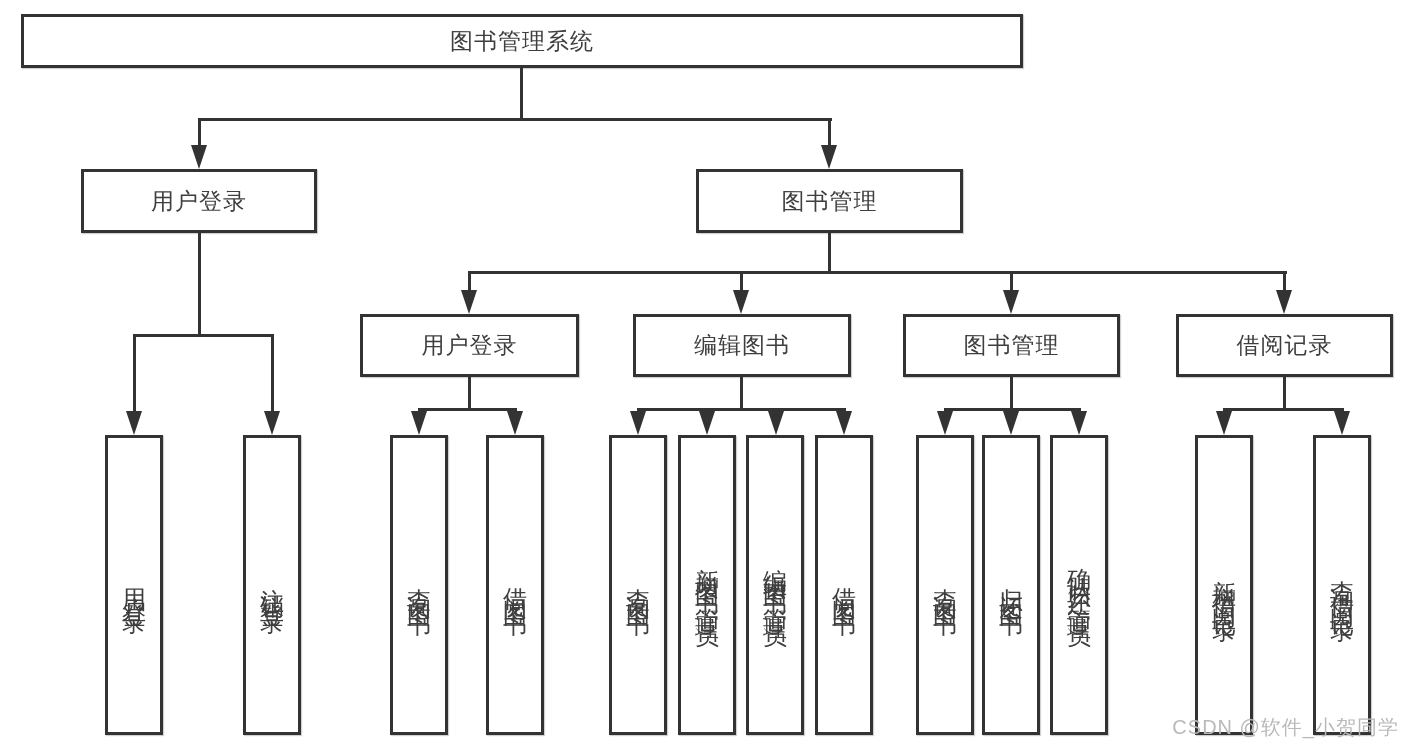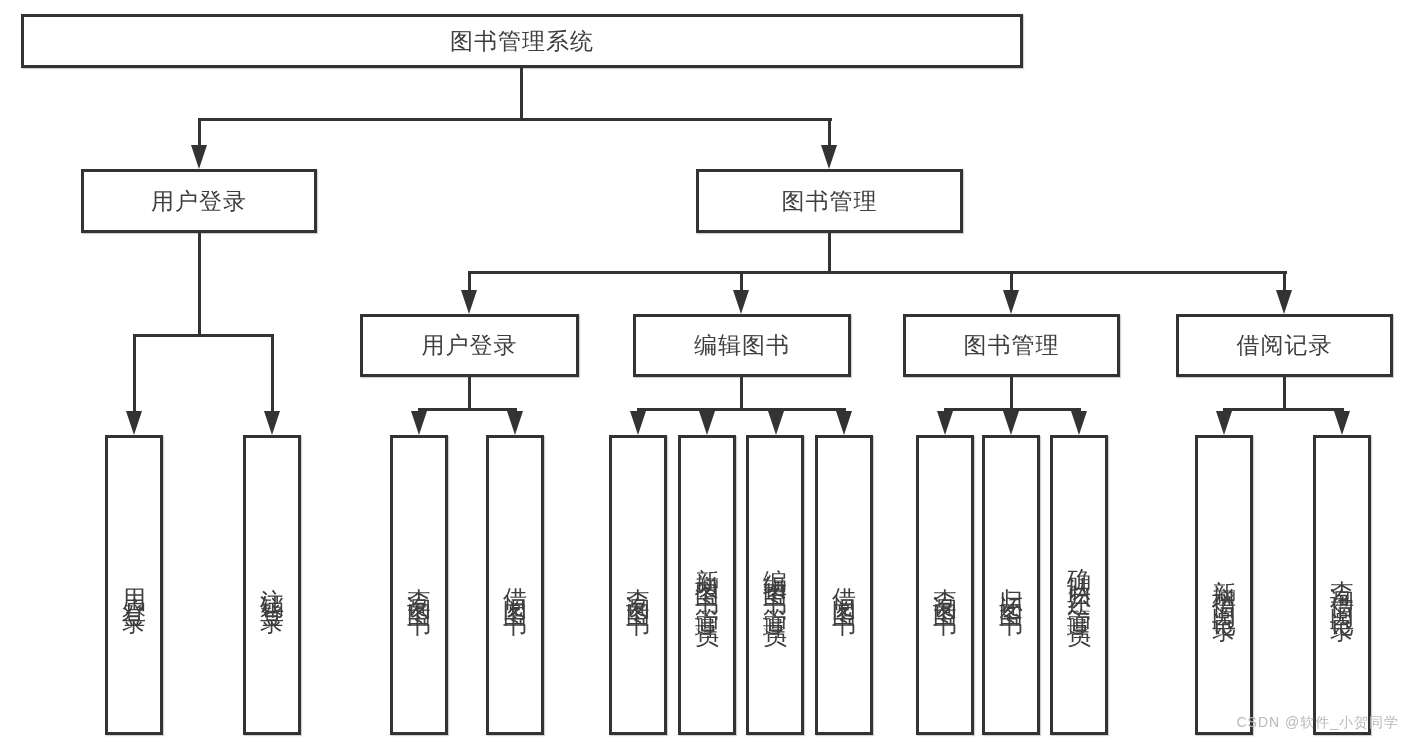--- a/index.html
+++ b/index.html
@@ -30,21 +30,21 @@
   .arrow{
     position:absolute;width:0;height:0;
     border-left:8px solid transparent;
     border-right:8px solid transparent;
     border-top:24px solid #333333;
   }
 
   
   .watermark{
     position:absolute;right:6px;top:714px;
-    font-size:14px;color:#b9b9b9;letter-spacing:1px;
+    font-size:20px;color:#b9b9b9;letter-spacing:1px;
     white-space:nowrap;
   }
 </style>
 </head>
 <body>
 
 <div class="canvas">
 
   <div class="box hbox" style="left:21px;top:14px;width:1002px;height:54px">
     <span>图书管理系统</span>

